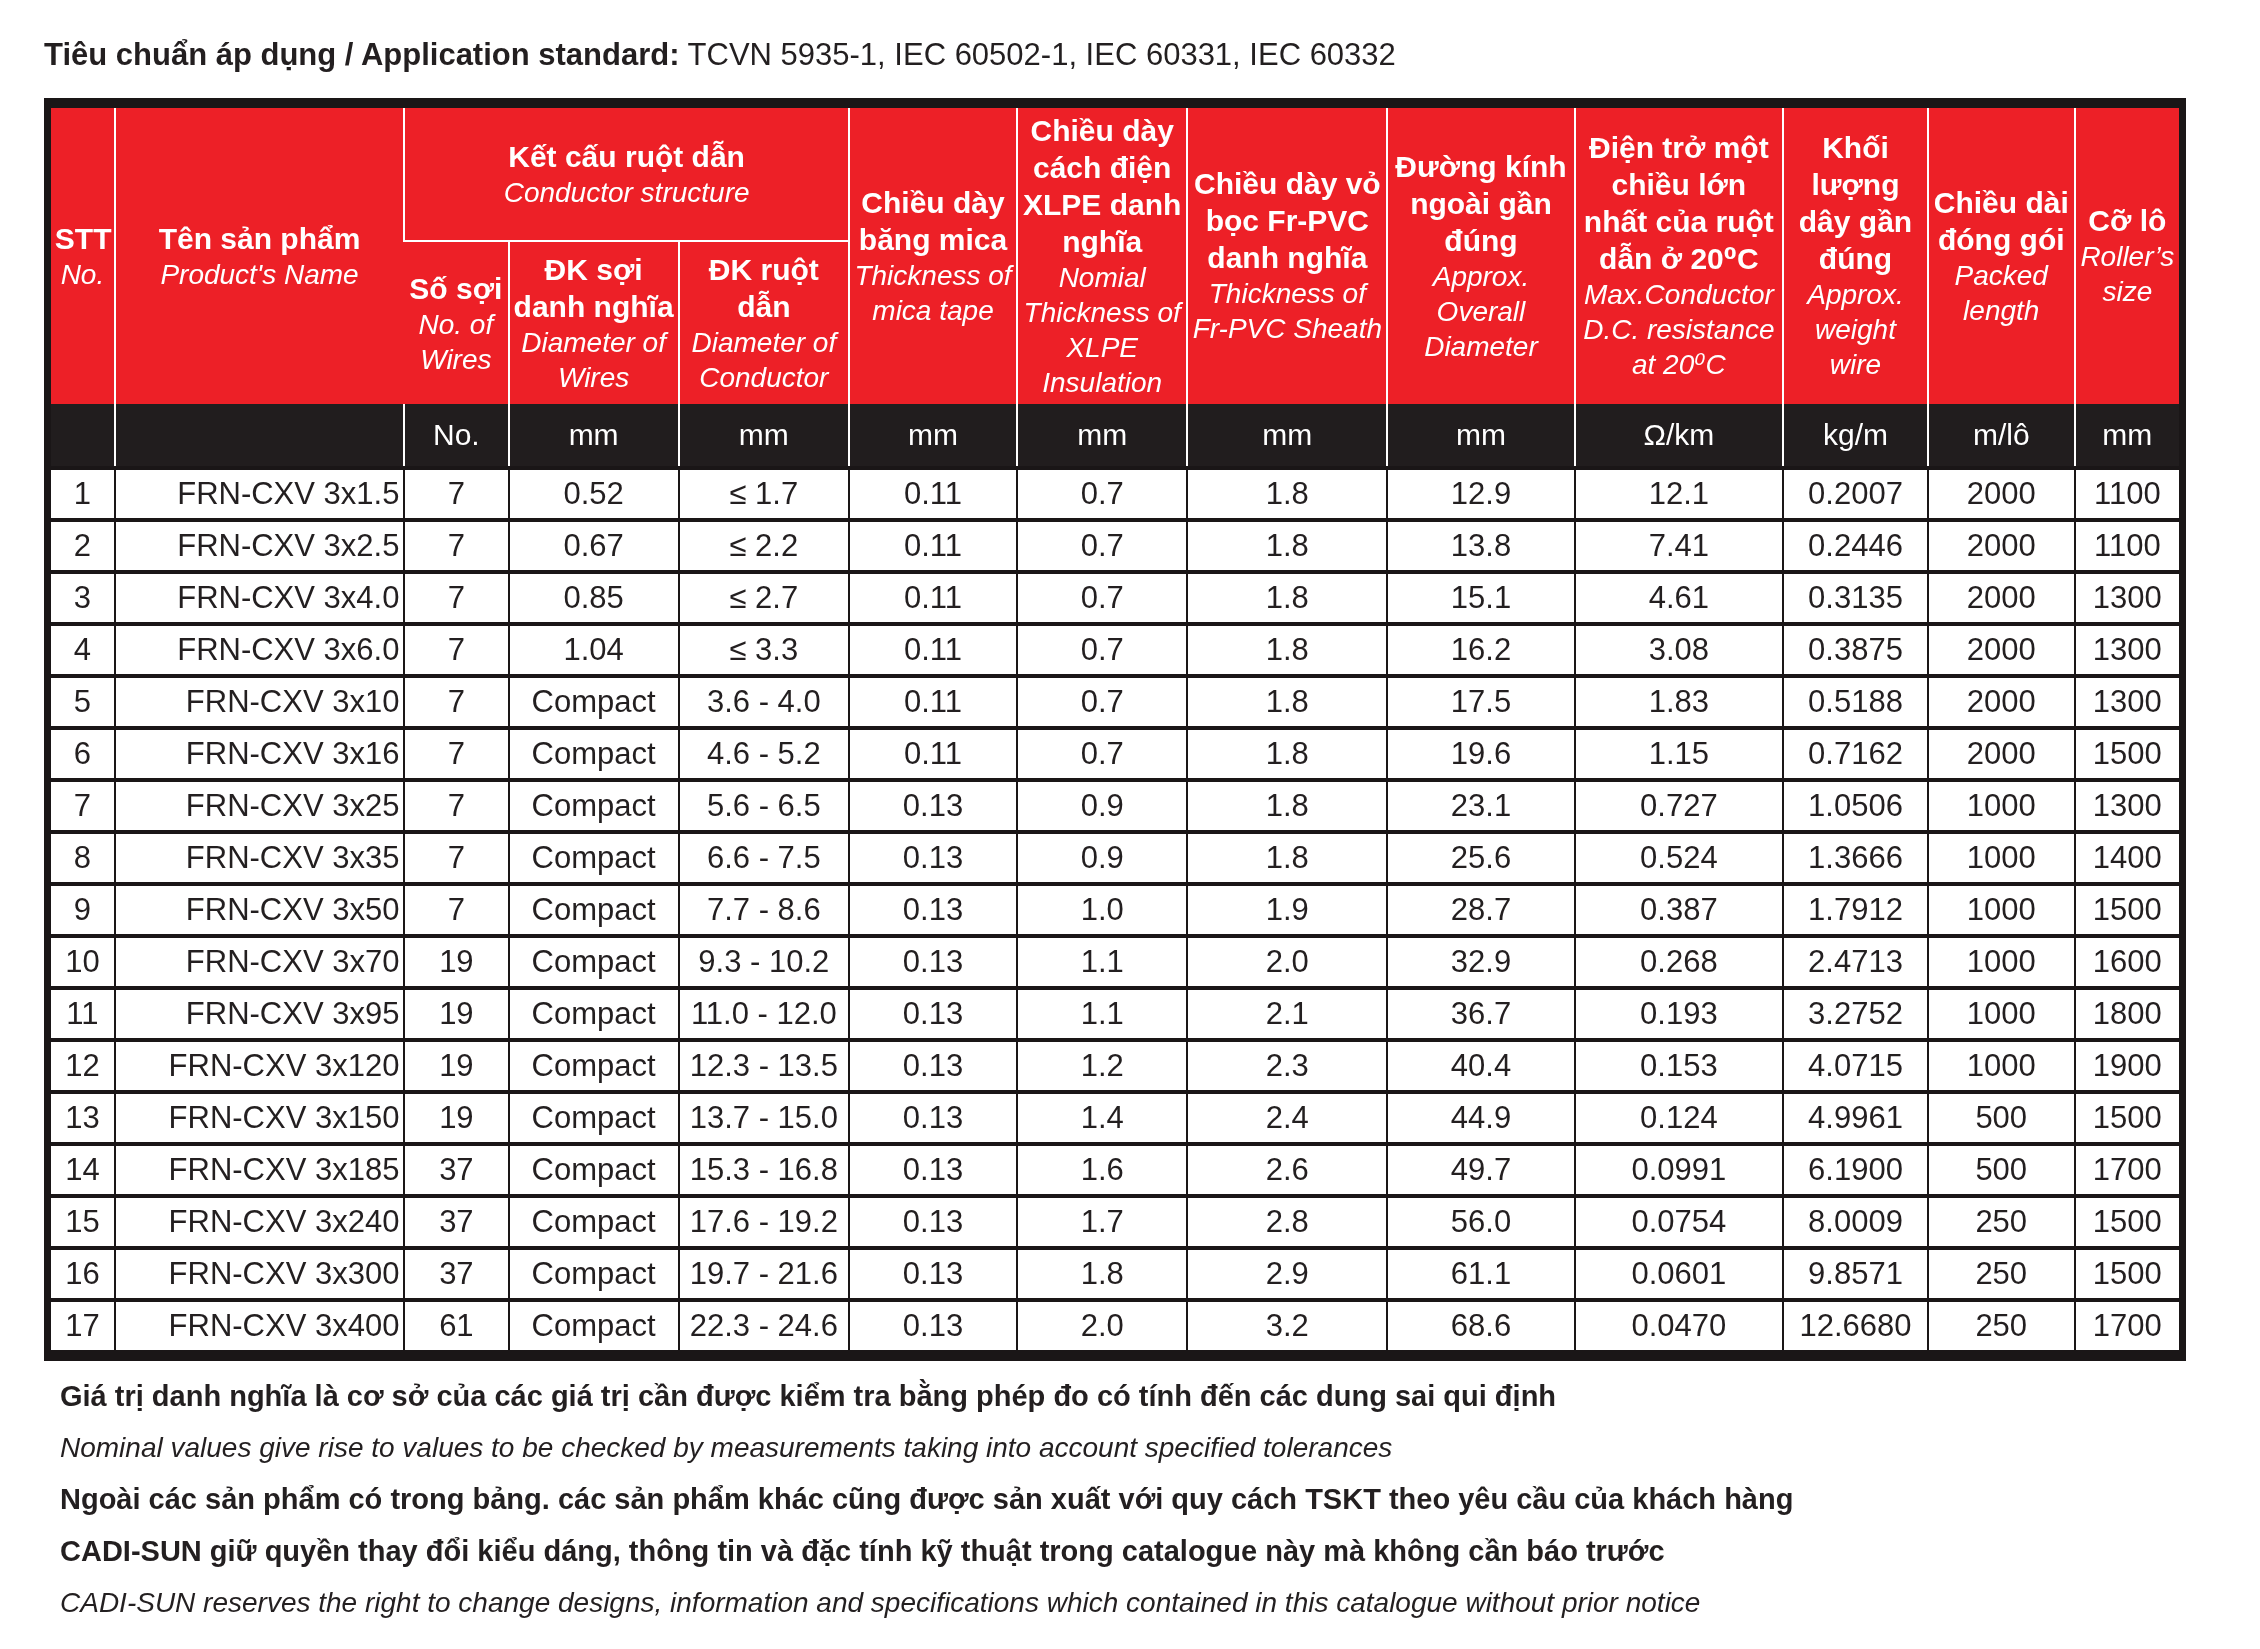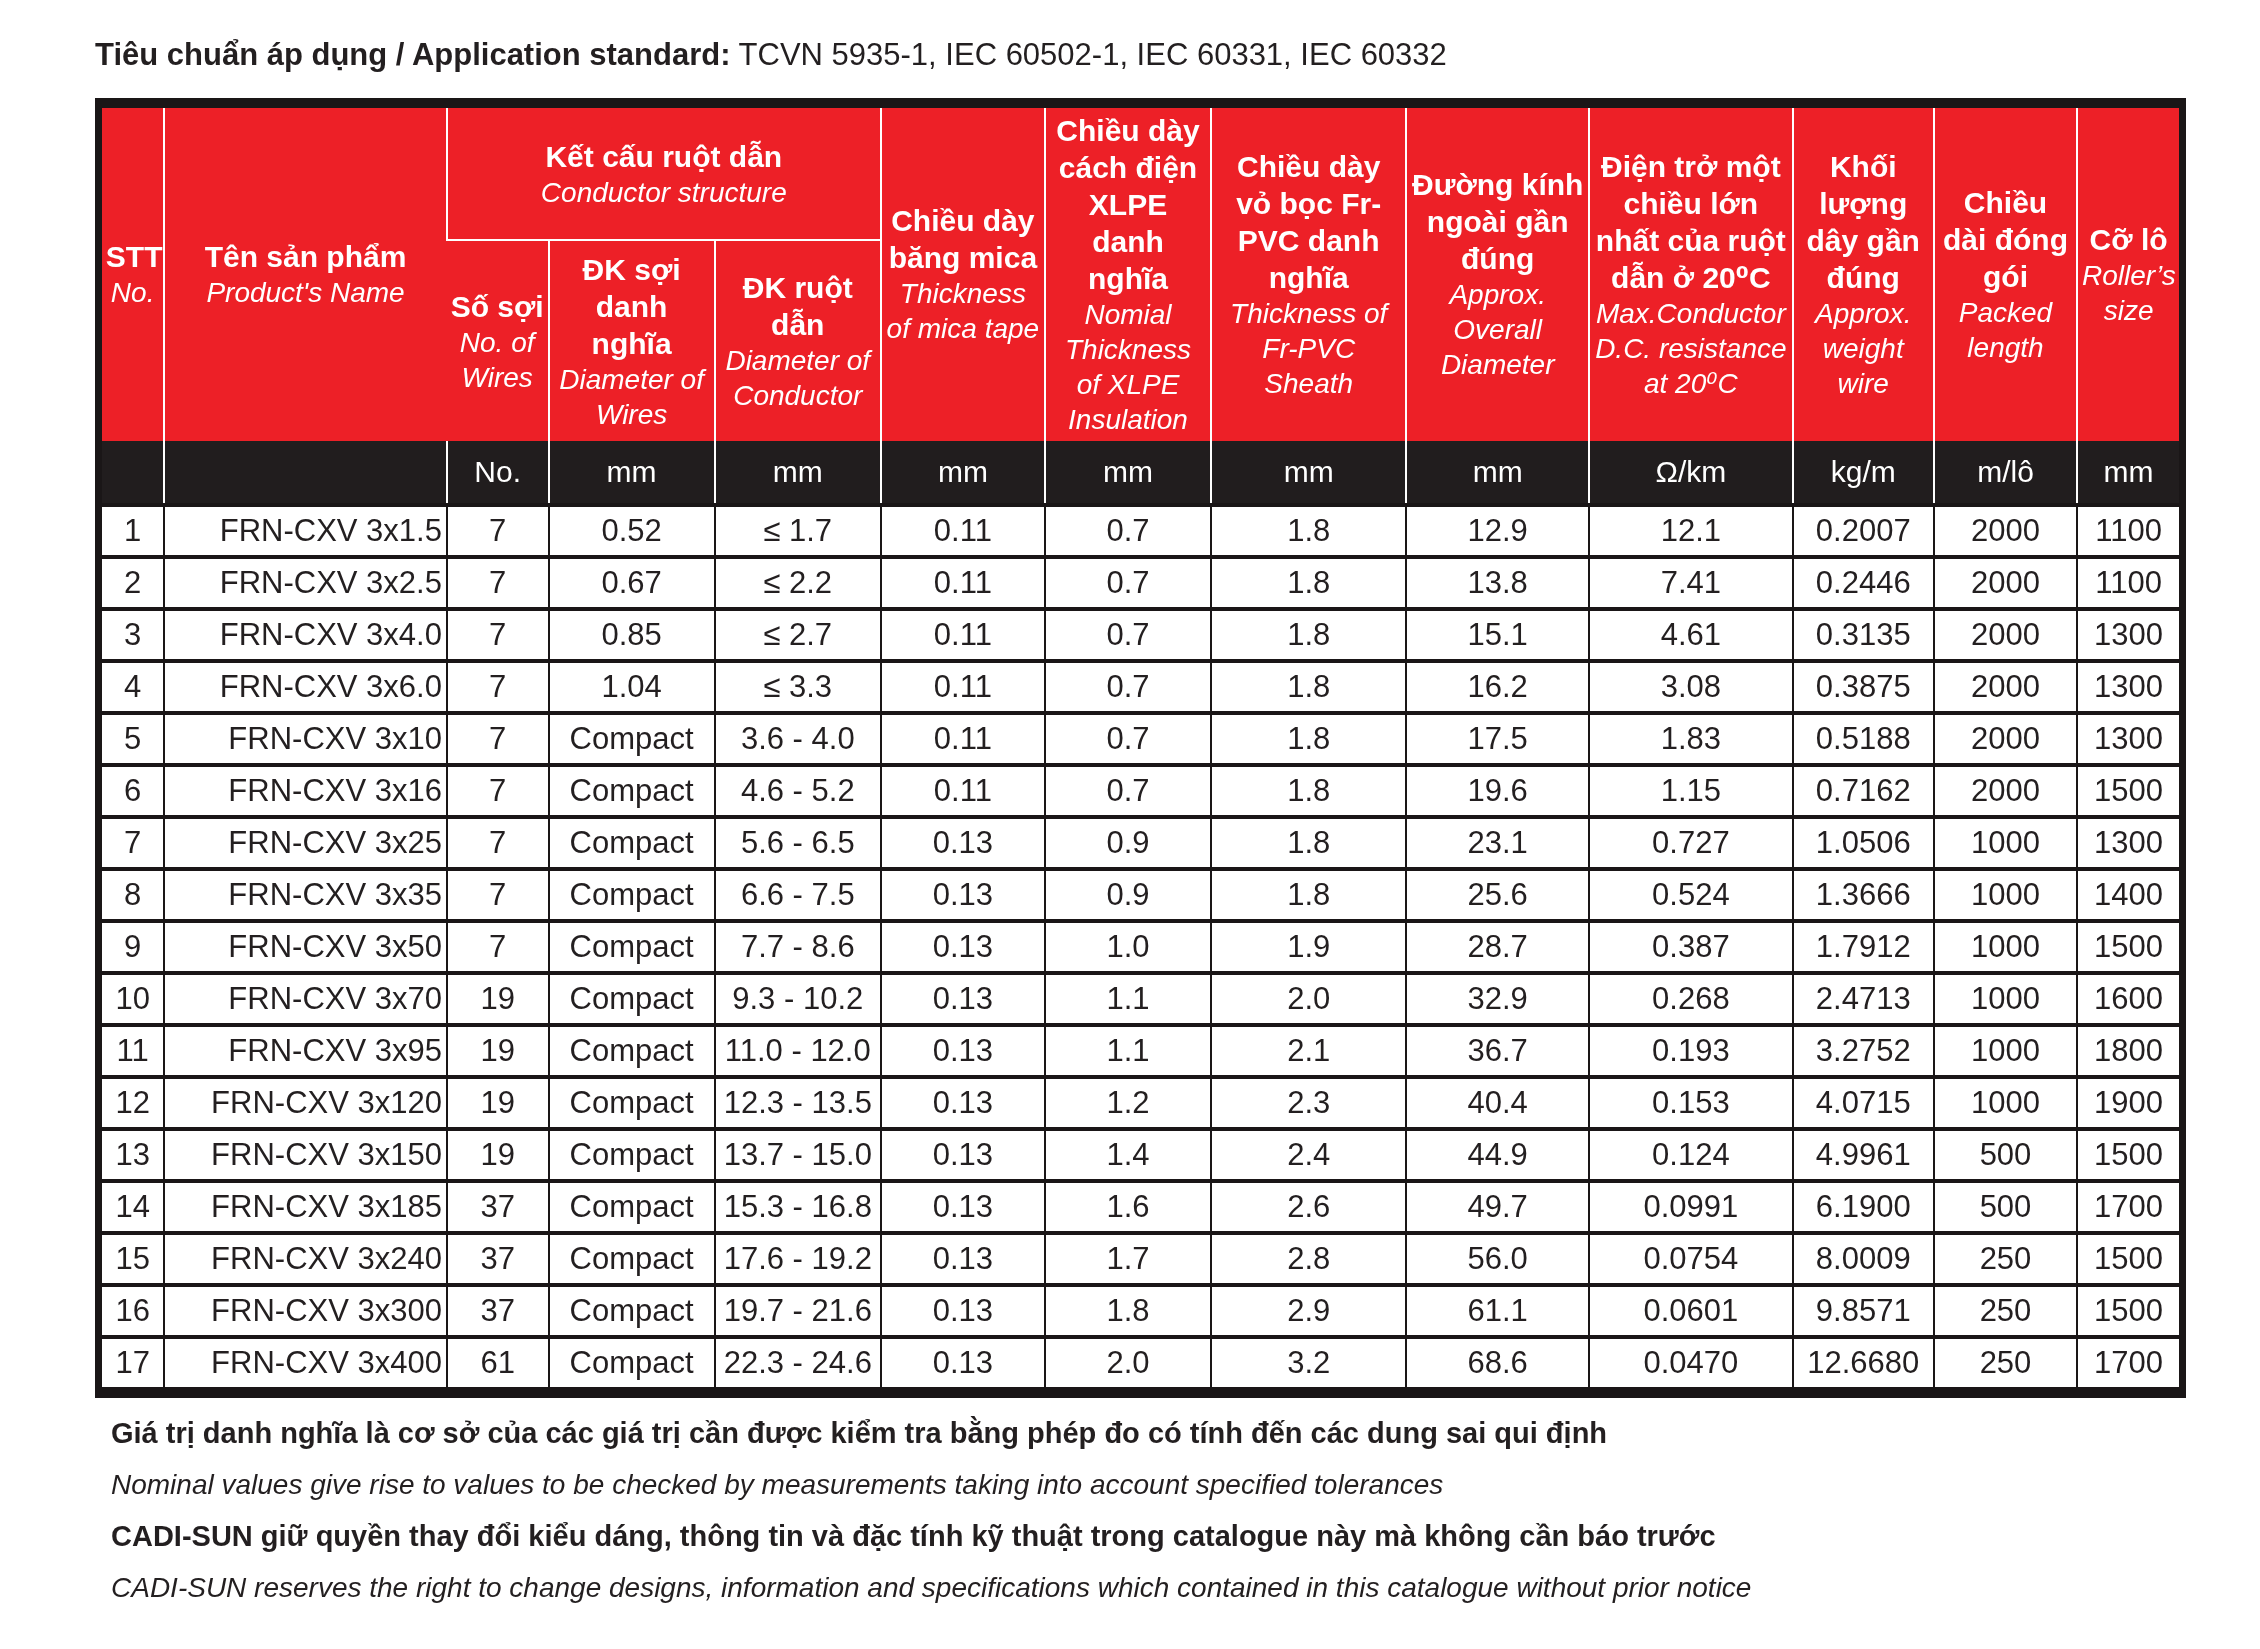--- a/index.html
+++ b/index.html
@@ -3,21 +3,21 @@
 <meta charset="utf-8">
 <style>
   * { box-sizing: border-box; }
   html,body { margin:0; padding:0; }
   body {
     width:2261px; height:1649px;
     background:#ffffff;
     font-family:"Liberation Sans","DejaVu Sans",sans-serif;
     color:#231f20;
   }
-  .page { padding:28px 75px 0 95px; }
+  .page { padding:28px 75px 0 44px; }
 
   
   .title { font-size:31px; line-height:38px; margin:7.6px 0 24.6px 0; white-space:nowrap; }
   .title .b { font-weight:bold; }
 
   
   .table-wrap { border:7.6px solid #1a1617; border-top-width:10.4px; }
   table { width:100%; border-collapse:collapse; table-layout:fixed; }
 
   thead th {
@@ -418,18 +418,19 @@
             <td>250</td>
             <td>1700</td>
           </tr>
         </tbody>
     </table>
   </div>
 
   <div class="notes">
     <p class="note-vn">Giá trị danh nghĩa là cơ sở của các giá trị cần được kiểm tra bằng phép đo có tính đến các dung sai qui định</p>
     <p class="note-en">Nominal values give rise to values to be checked by measurements taking into account specified tolerances</p>
+    <p class="note-vn">Ngoài các sản phẩm có trong bảng. các sản phẩm khác cũng được sản xuất với quy cách TSKT theo yêu cầu của khách hàng</p>
     <p class="note-vn">CADI-SUN giữ quyền thay đổi kiểu dáng, thông tin và đặc tính kỹ thuật trong catalogue này mà không cần báo trước</p>
     <p class="note-en">CADI-SUN reserves the right to change designs, information and specifications which contained in this catalogue without prior notice</p>
   </div>
 
 </div>
 
 
 </body></html>

